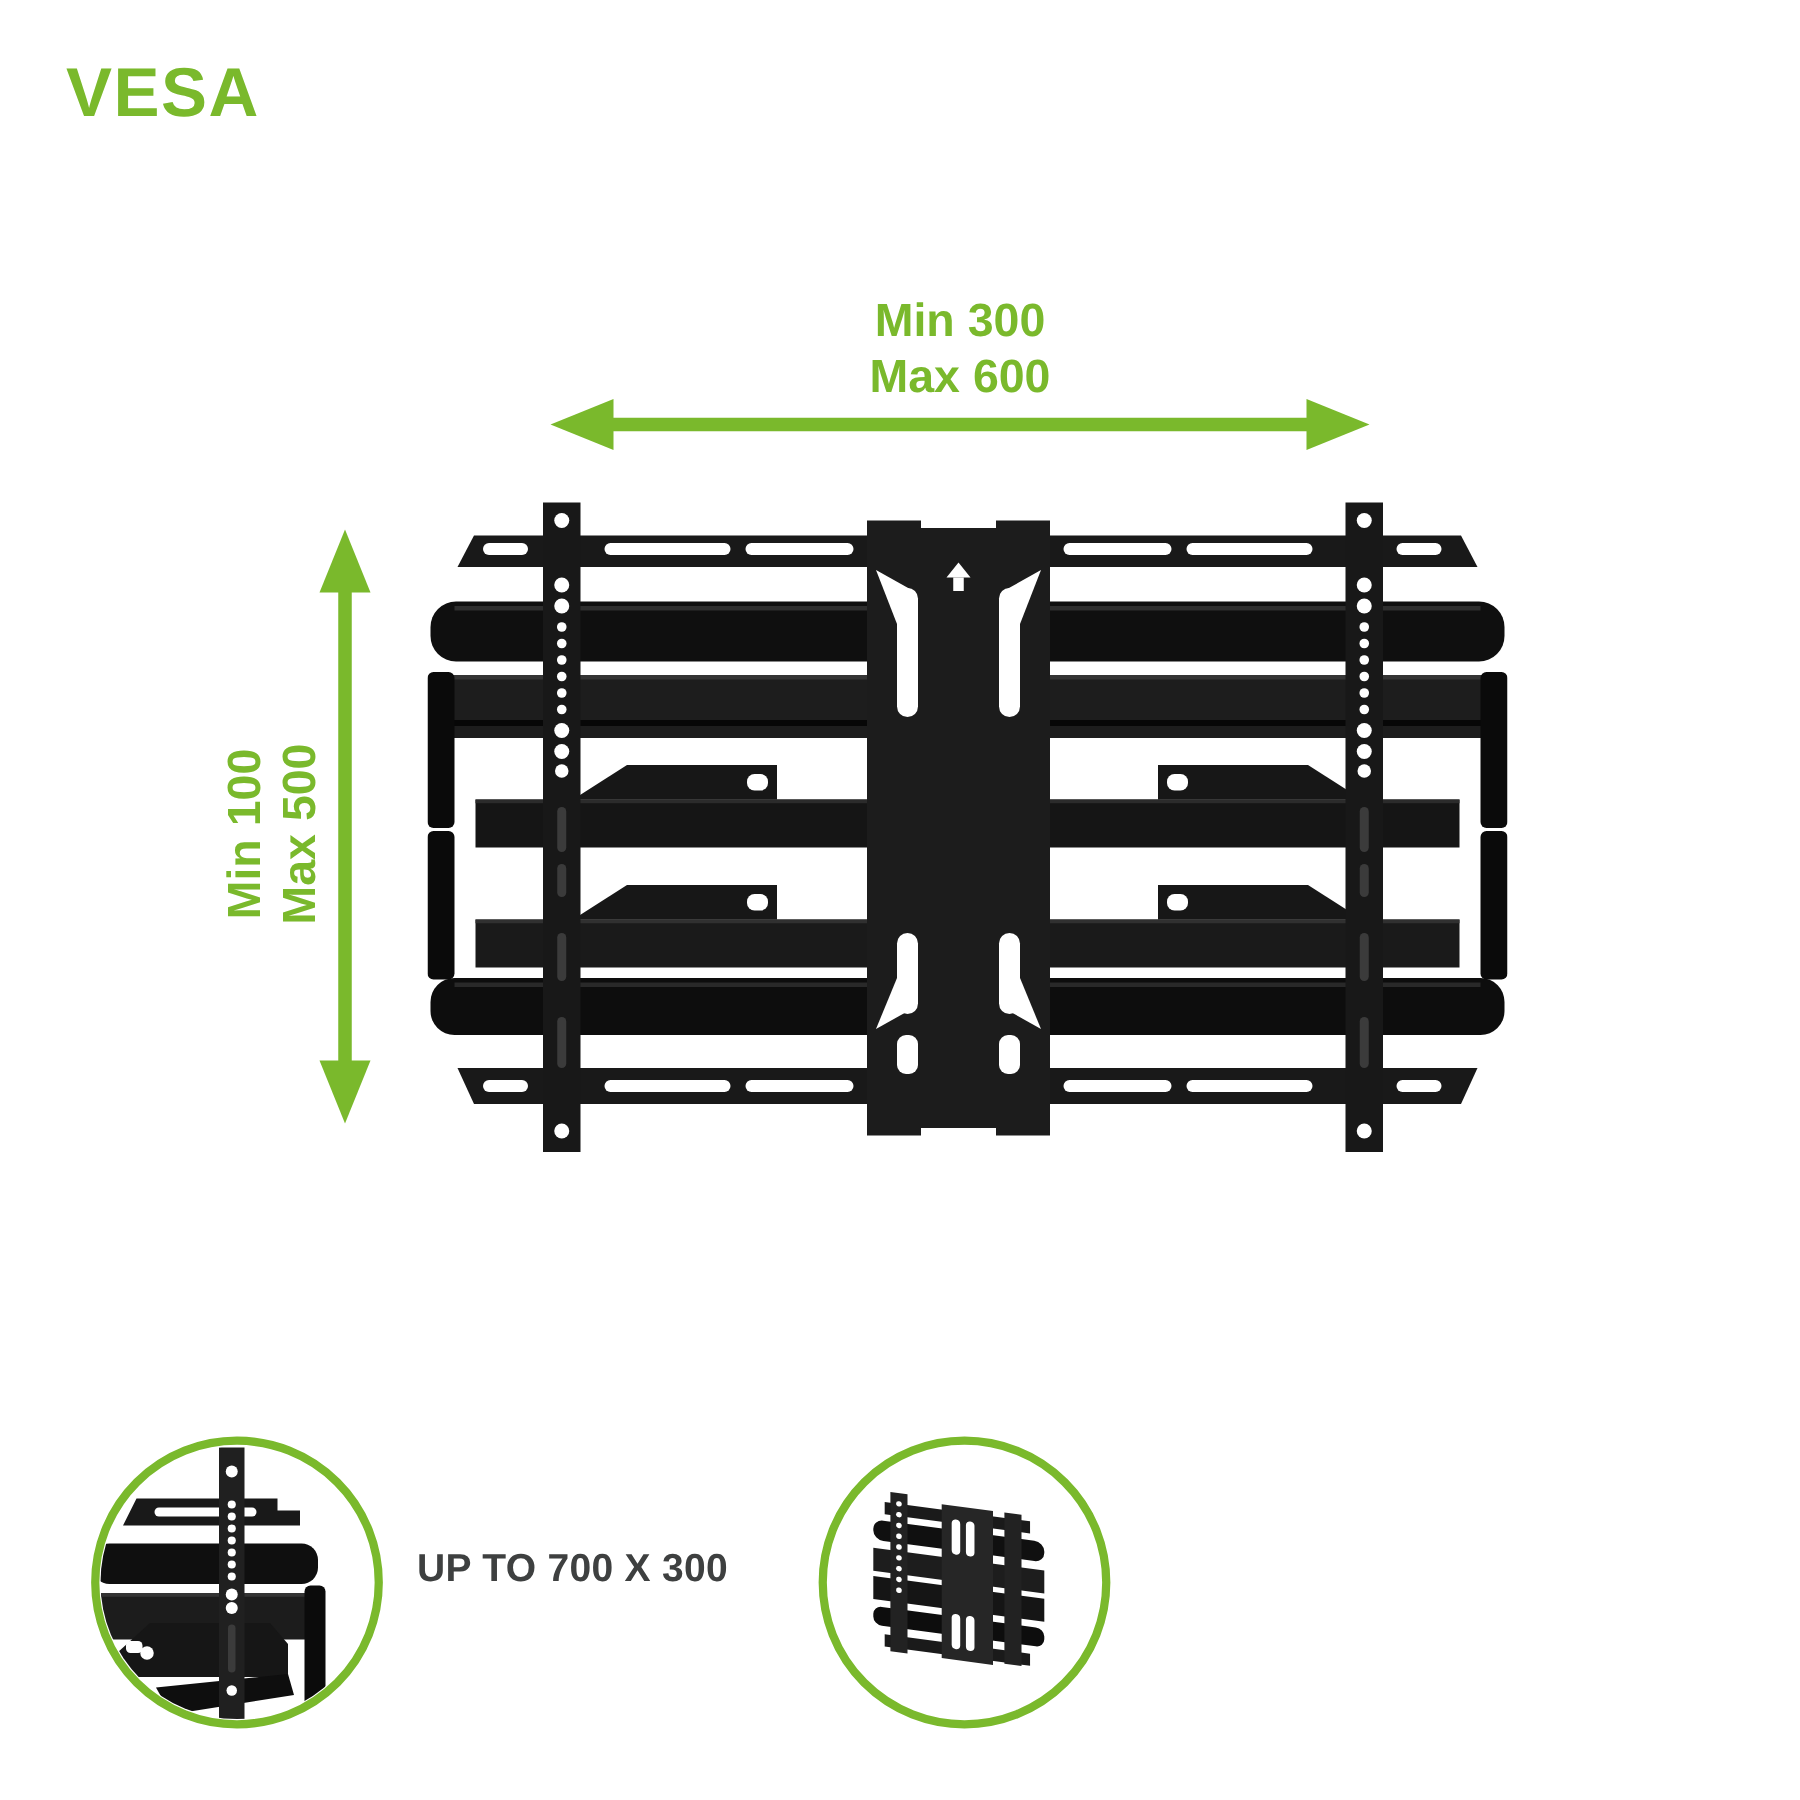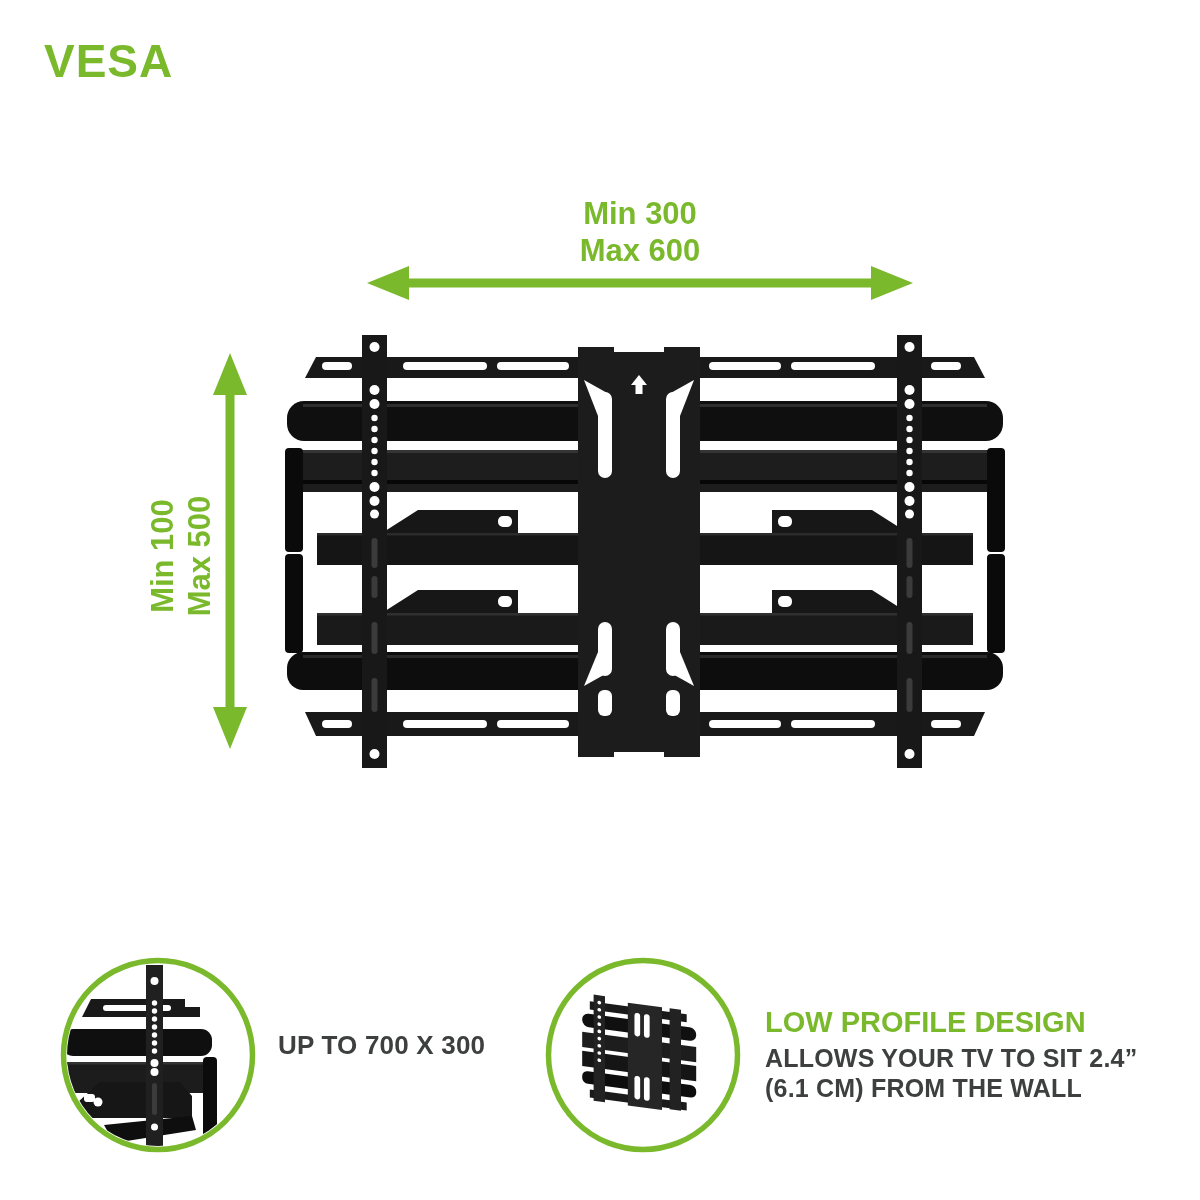--- a/index.html
+++ b/index.html
@@ -227,21 +227,14 @@
         <rect x="28" y="-58" width="12" height="112" fill="#222222"></rect>
         <rect x="-16" y="-58" width="36" height="114" fill="#262626"></rect>
         <rect x="-9" y="-48" width="6" height="26" rx="3" fill="#ffffff"></rect>
         <rect x="1" y="-48" width="6" height="26" rx="3" fill="#ffffff"></rect>
         <rect x="-9" y="22" width="6" height="26" rx="3" fill="#ffffff"></rect>
         <rect x="1" y="22" width="6" height="26" rx="3" fill="#ffffff"></rect>
       </g>
     </g>
   </svg>
 
-  <div id="feature-right-text" class="abs">
-    <div class="feature-heading">LOW PROFILE DESIGN</div>
-    <div class="feature-body">
-      <div>ALLOWS YOUR TV TO SIT 2.4”</div>
-      <div>(6.1 CM) FROM THE WALL</div>
-    </div>
-  </div>
 
 </div>
 
 </body></html>

